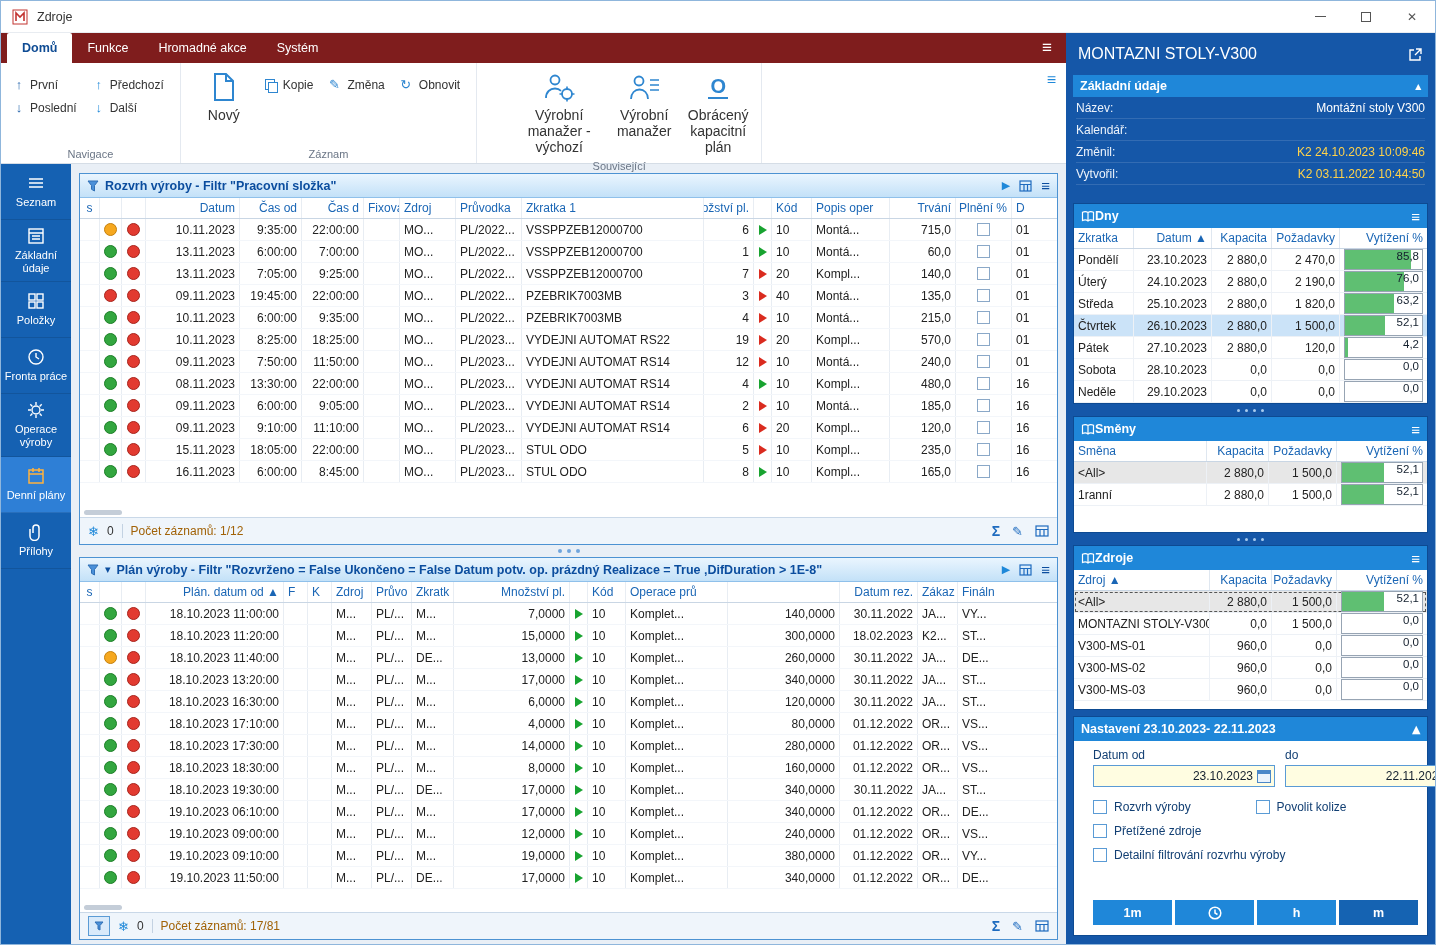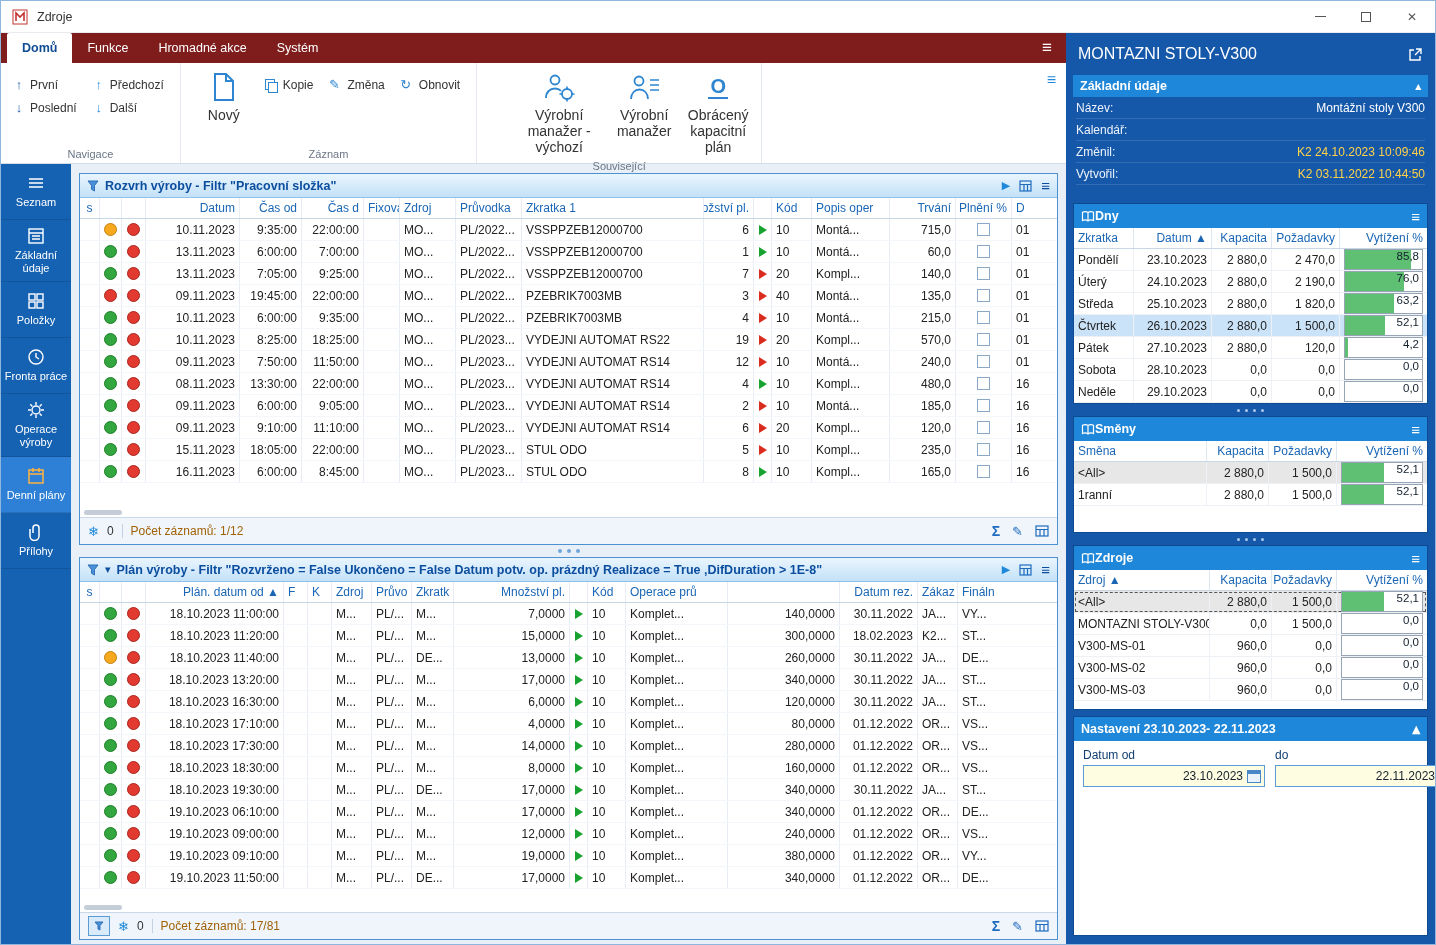--- a/index.html
+++ b/index.html
@@ -172,21 +172,21 @@
   .z-poz{width:65px;}
   .z-vyt{width:90px;border-right:none!important;}
 
   .bar{position:relative;width:100%;height:21px;border:1px solid #97A4B3;background:#fff;}
   .fill{position:absolute;left:0;top:0;bottom:0;background:#5FBF72;}
   .bar-val{position:absolute;right:3px;top:0;line-height:13px;font-size:11.5px;color:#14202E;}
   .card-fill{background:#fff;}
 
   
   .settings-card{flex:1;margin:6px 7px 8px;border:1px solid #0D4A92;background:#fff;display:flex;flex-direction:column;min-height:0;}
-  .set-body{flex:1;display:flex;padding:7px 9px 10px;min-height:0;}
+  .set-body{flex:1;display:flex;flex-direction:column;padding:7px 9px 10px;min-height:0;margin-left:10px;}
   .date-grid{display:grid;grid-template-columns:1fr 1fr;gap:10px;}
   .date-label{color:#123F73;margin-bottom:3px;}
   .date-input{height:22px;background:#FFFDE1;border:1px solid #5A9BD5;display:flex;align-items:center;padding:0 3px 0 4px;gap:4px;}
   .date-input input{flex:1;border:none;background:transparent;text-align:right;font-family:"Liberation Sans",sans-serif;font-size:12px;color:#14202E;outline:none;min-width:0;}
   .cal-icon{width:14px;height:13px;border:1px solid #4A87C8;border-top:4px solid #4A87C8;background:#EAF3FC;flex:0 0 14px;}
   .cb-grid{display:grid;grid-template-columns:1fr 1fr;margin-top:8px;}
   .cb-row{display:flex;align-items:center;gap:7px;height:24px;color:#123F73;}
   .cbox{width:14px;height:14px;border:1px solid #5A9BD5;background:#fff;flex:0 0 14px;}
   .btn-row{margin-top:auto;display:flex;gap:3px;}
   .sbtn{flex:1;height:25px;background:#1F87D9;color:#fff;display:flex;align-items:center;justify-content:center;font-weight:bold;font-size:12.5px;}

